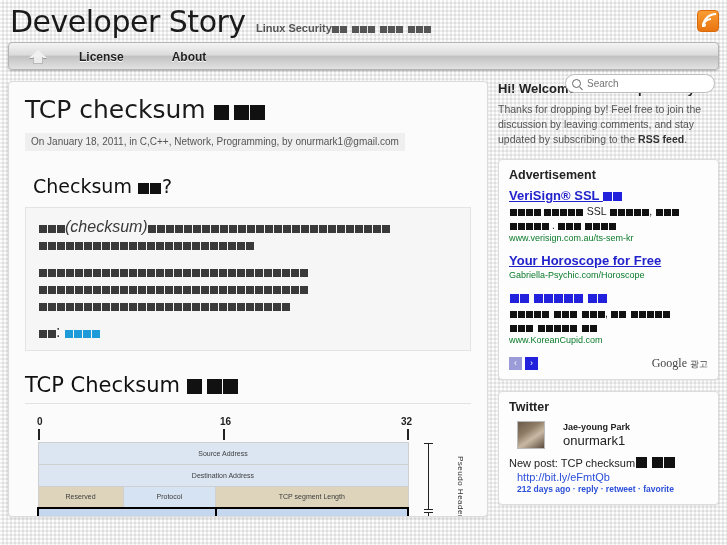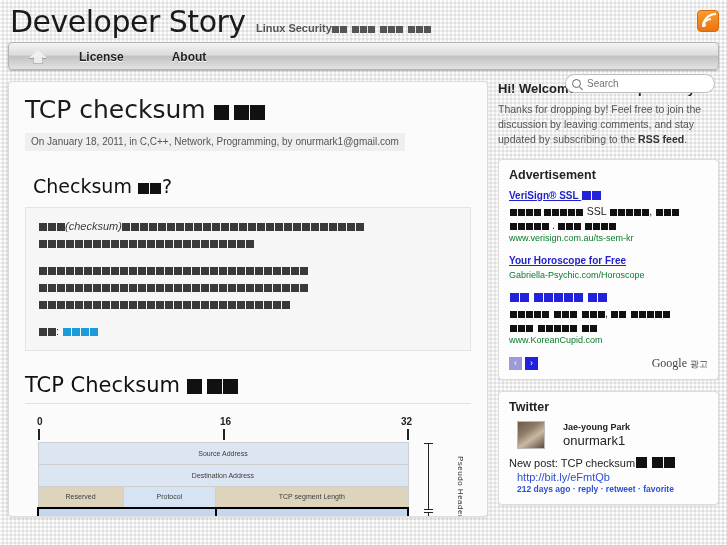--- a/index.html
+++ b/index.html
@@ -79,21 +79,21 @@
   .sidebar { width:221px; }
 
   
   .post-title { font-size:25px; font-weight:400; color:#1a1a1a; margin:0 0 7px 0;
     font-family:"DejaVu Sans", sans-serif; line-height:1.1; }
   .post-meta { display:inline-block; background:#efefef; color:#555; font-size:10px;
     padding:3px 6px; line-height:12px; }
   .h2 { font-size:19px; font-weight:400; color:#111; margin:24px 0 10px 8px;
     font-family:"DejaVu Sans", sans-serif; }
   .quote { background:#f6f6f6; border:1px solid #e4e4e4; padding:10px 12px;
-    margin:0 0 8px 0; font-size:11px; line-height:17px; color:#3a3a3a; }
+    margin:0 0 8px 0; font-size:16px; line-height:17px; color:#3a3a3a; }
   .quote p { margin:0 0 10px 0; }
   .quote p:last-child { margin-bottom:0; }
   .h2b { font-size:21px; font-weight:400; color:#111; margin:22px 0 6px 0;
     font-family:"DejaVu Sans", sans-serif; }
   .rule { border:0; border-top:1px solid #e2e2e2; margin:4px 0 12px 0; }
 
   
   .tf { display:inline-block; width:8px; height:8px; background:#3a3a3a;
     margin:0 .5px; vertical-align:-1px; }
   .tf.lg { width:11px; height:11px; background:#111; vertical-align:-1px; }
@@ -123,21 +123,21 @@
   .brace::before { top:0; } .brace::after { bottom:0; }
 
   
   .welcome-title { font-size:13px; font-weight:bold; color:#222; line-height:16px; margin:0 0 5px 0; }
   .welcome-body { font-size:10.5px; line-height:15px; color:#555; margin:0 0 12px 0; }
   .welcome-body b { color:#333; }
   .card { background:#fdfdfd; border:1px solid #dcdcdc; border-radius:4px;
     padding:8px 10px; margin-bottom:11px; box-shadow:0 1px 2px rgba(0,0,0,.07); }
   .card-title { font-size:12.5px; font-weight:bold; color:#222; margin:0 0 7px 0; }
   .ad { margin-bottom:9px; }
-  .ad-link { color:#2222cc; font-size:10px; text-decoration:underline; font-weight:bold;
+  .ad-link { color:#2222cc; font-size:13px; text-decoration:underline; font-weight:bold;
     display:block; line-height:14px; margin-bottom:1px; cursor:pointer; }
   .ad-text { font-size:10.5px; color:#222; line-height:14px; }
   .ad-url { font-size:9px; color:#0a7a2a; line-height:13px; }
   .ad-foot { display:flex; align-items:center; justify-content:space-between; margin-top:2px; }
   .arrows { display:flex; gap:3px; }
   .arw { width:13px; height:13px; font-size:9px; line-height:13px; text-align:center;
     color:#fff; background:#2222dd; cursor:pointer; }
   .arw.pale { background:#9b9bd8; }
   .goog { font-size:12px; color:#444; font-family:"Liberation Serif", serif; }
   .goog b { font-family:"DejaVu Sans", sans-serif; font-size:9px; font-weight:normal; }

